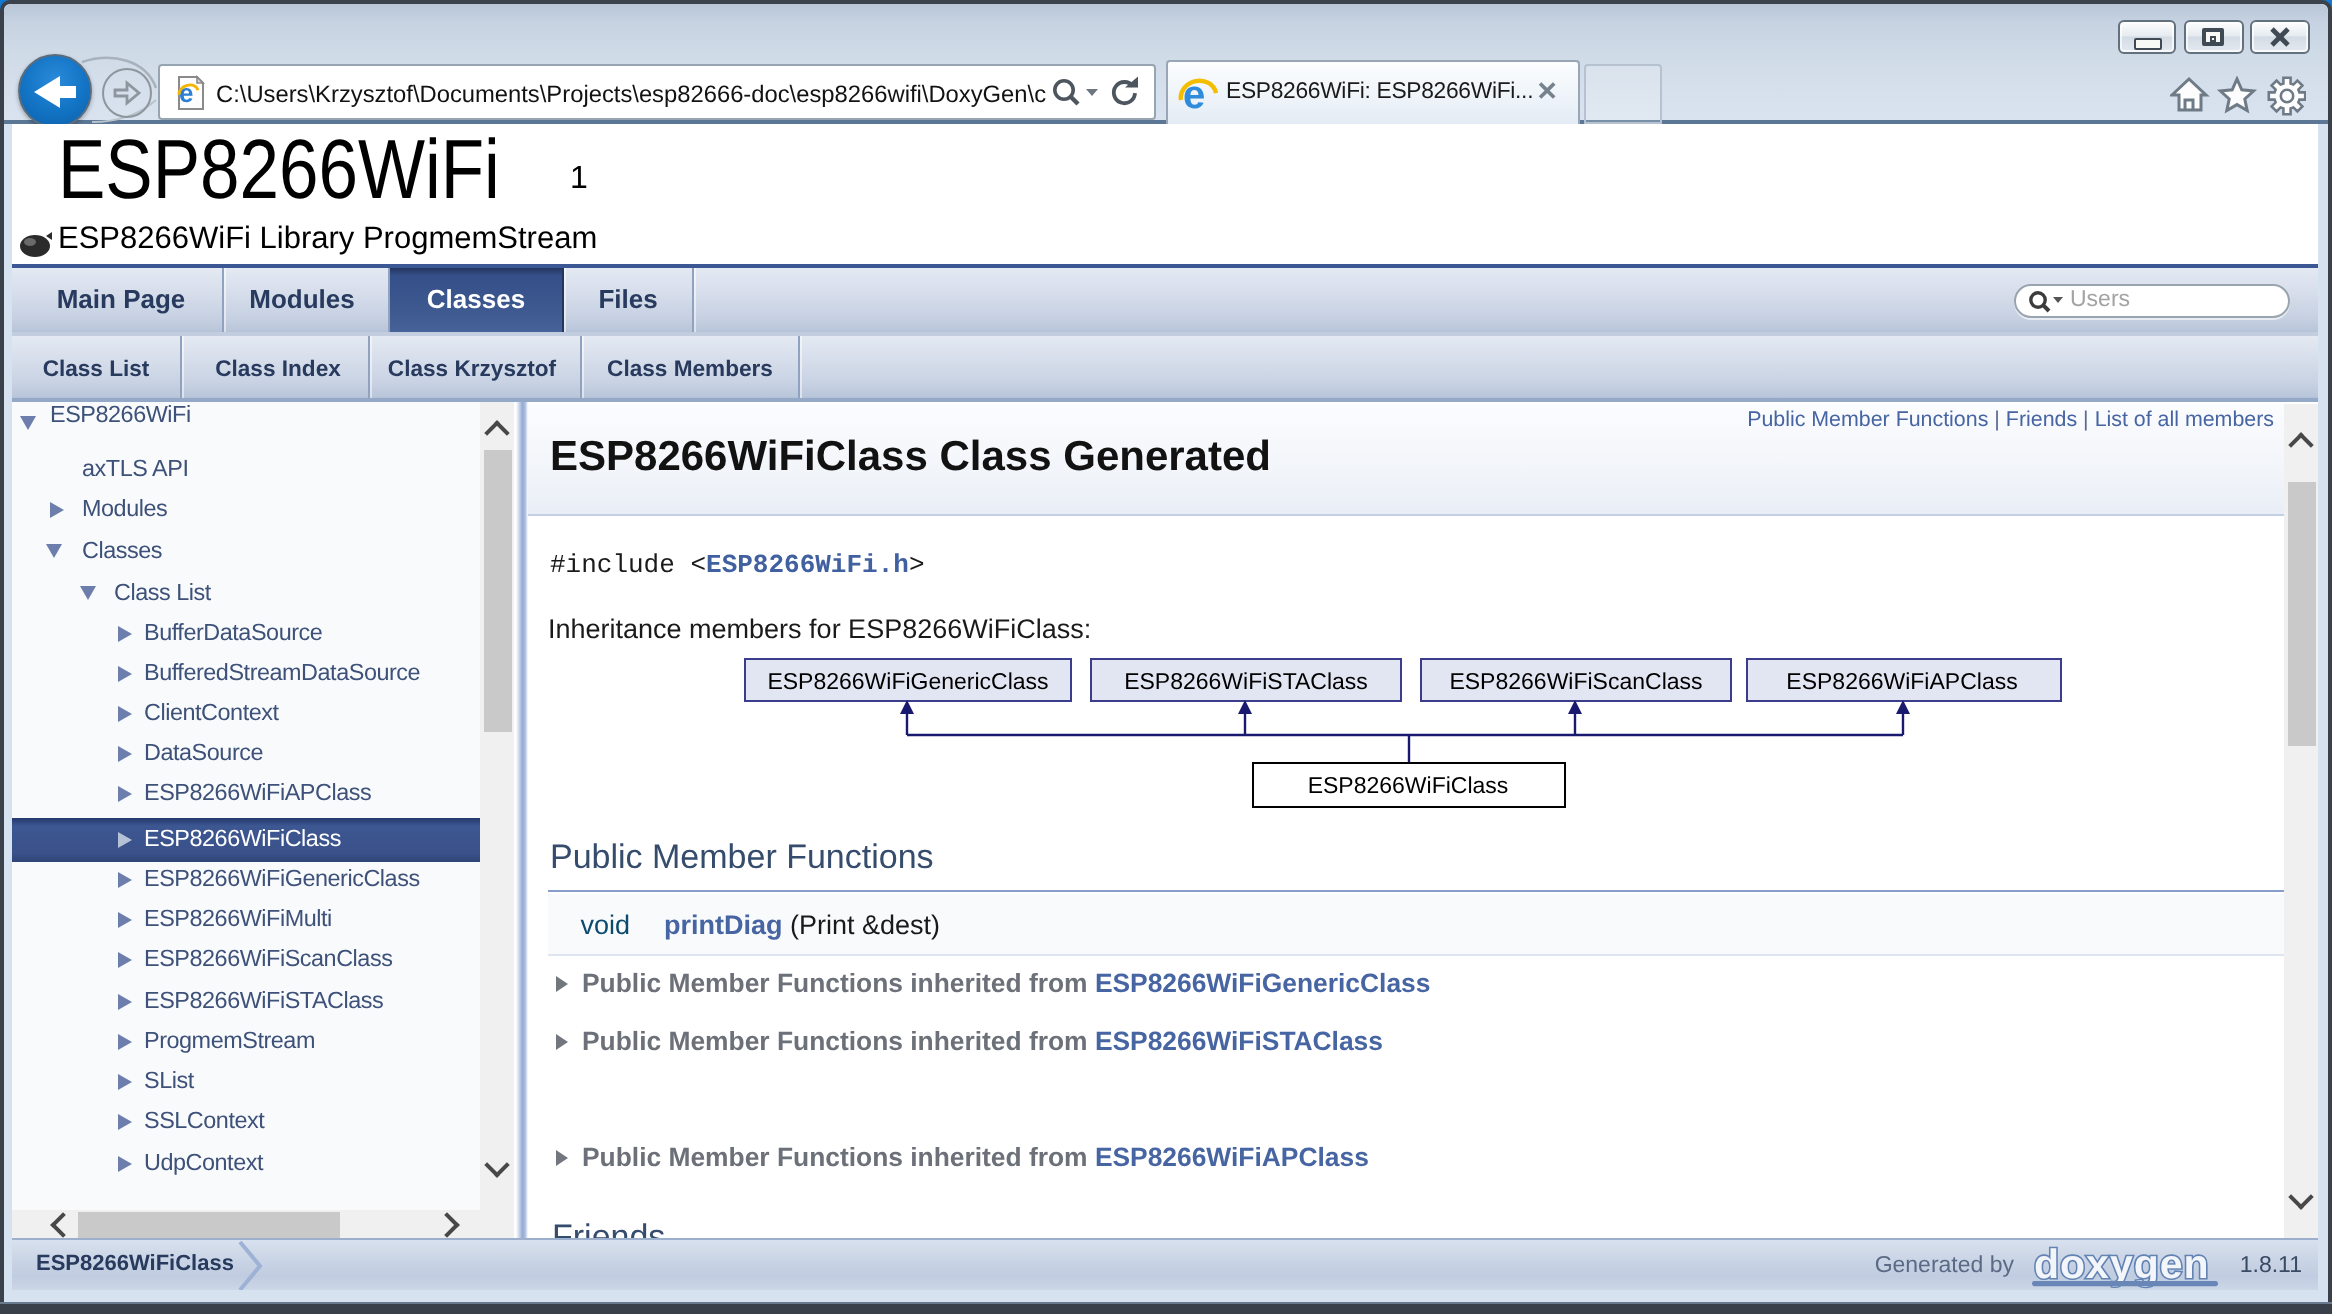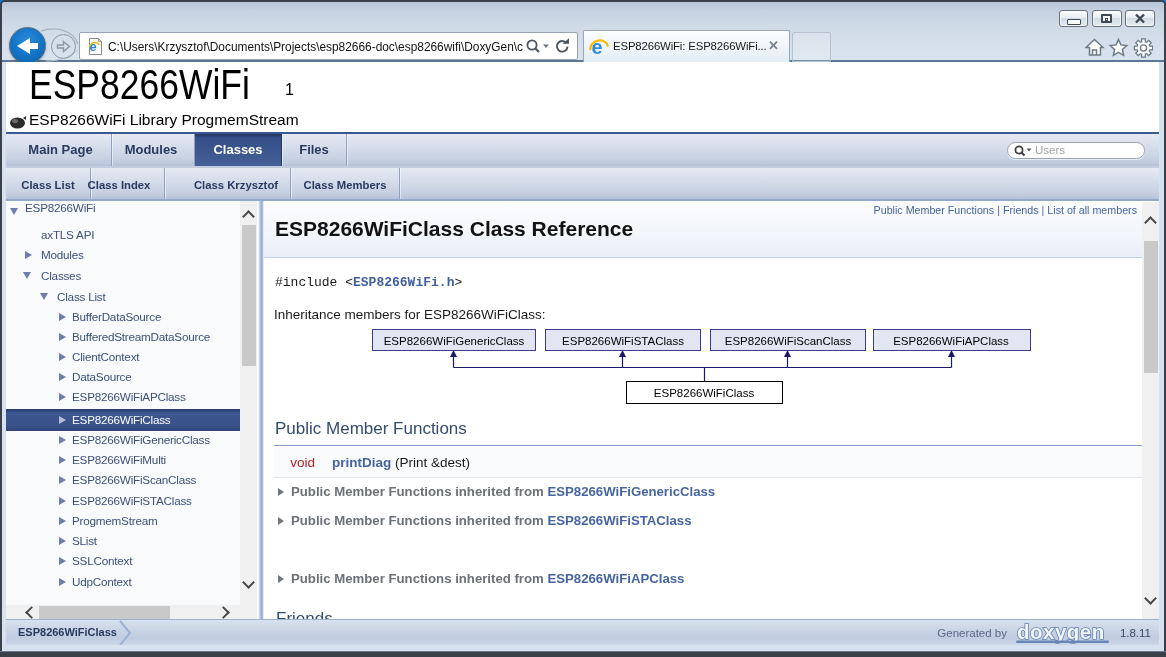--- a/index.html
+++ b/index.html
@@ -173,21 +173,21 @@
         <svg style="position:absolute;left:5px;top:1px" width="24" height="14">
           <circle cx="6" cy="6" r="3.6" fill="none" stroke="#3c3c3c" stroke-width="1.7"></circle>
           <line x1="8.7" y1="8.7" x2="11.5" y2="11.5" stroke="#3c3c3c" stroke-width="2"></line>
           <path d="M13.5,4.5 l2.5,3 2.5,-3 z" fill="#555"></path>
         </svg>
         <div id="searchtxt">Users</div>
       </div>
     </div>
     <div class="tabrow" id="tabs2">
       <div class="tab2" style="left:0;width:84px">Class List</div>
-      <div class="tab2" style="left:68px;width:90px">Class Index</div>
+      <div class="tab2" style="left:88px;width:90px">Class Index</div>
       <div class="tab2" style="left:176px;width:108px">Class Krzysztof</div>
       <div class="tab2" style="left:285px;width:108px">Class Members</div>
     </div>
     <div id="tabsbot"></div>
     <div id="sidenav">
       <div id="selrow"></div>
       <div class="tri-d" style="left:4px;top:7px"></div>
         <div class="ti" style="left:19px;top:5">ESP8266WiFi</div>
       <div class="ti" style="left:35px;top:27px">axTLS API</div>
       <div class="tri-r" style="left:19px;top:50px"></div>
@@ -232,21 +232,21 @@
     </div>
     <div id="treehsb">
       <div class="sbthumb"></div>
       <div class="chev" style="left:21px;top:3px;transform:rotate(-45deg)"></div>
       <div class="chev" style="left:213px;top:3px;transform:rotate(135deg)"></div>
     </div>
     <div id="split"></div>
     <div id="doccontent">
       <div id="dochdr"></div>
       <div id="summary"><a>Public Member Functions</a> <span style="color:#5b6a92">|</span> <a>Friends</a> <span style="color:#5b6a92">|</span> <a>List of all members</a></div>
-      <div id="doctitle">ESP8266WiFiClass Class Reference</div>
+      <div id="doctitle">ESP8266WiFiClass Class Generated</div>
       <div id="inc">#include &lt;<a>ESP8266WiFi.h</a>&gt;</div>
       <div id="inhtext">Inheritance members for ESP8266WiFiClass:</div>
       <svg id="diagram" style="position:absolute;left:100px;top:124px" width="680" height="85">
         <g fill="#e2e6f2" stroke="#3c3c8c" stroke-width="1">
           <rect x="8.5" y="4.5" width="163" height="21"></rect>
           <rect x="181.5" y="4.5" width="155" height="21"></rect>
           <rect x="346.5" y="4.5" width="155" height="21"></rect>
           <rect x="509.5" y="4.5" width="157" height="21"></rect>
         </g>
         <rect x="262.5" y="56.5" width="156" height="22" fill="#fff" stroke="#000"></rect>
@@ -263,21 +263,21 @@
           <text x="90" y="19.5">ESP8266WiFiGenericClass</text>
           <text x="259" y="19.5">ESP8266WiFiSTAClass</text>
           <text x="424" y="19.5">ESP8266WiFiScanClass</text>
           <text x="587" y="19.5">ESP8266WiFiAPClass</text>
           <text x="340" y="71.5">ESP8266WiFiClass</text>
         </g>
       </svg>
       <div id="pmf">Public Member Functions</div>
       <div id="pmfline"></div>
       <div id="memrow"></div>
-      <div style="position:absolute;left:0;top:254px;width:51px;text-align:right;font-size:13.5px;color:#b91c1c">void</div>
+      <div style="position:absolute;left:0;top:254px;width:51px;text-align:right;font-size:13.5px;color:#0c4a6e">void</div>
       <div style="position:absolute;left:68px;top:254px;font-size:13.5px;color:#1a1a1a"><b style="color:#4665a2">printDiag</b> (Print &amp;dest)</div>
       <div class="inh" style="top:283px"><span class="arr"></span>Public Member Functions inherited from <a>ESP8266WiFiGenericClass</a></div>
       <div class="inh" style="top:312px"><span class="arr"></span>Public Member Functions inherited from <a>ESP8266WiFiSTAClass</a></div>
       <div class="inh" style="top:370px"><span class="arr"></span>Public Member Functions inherited from <a>ESP8266WiFiAPClass</a></div>
       <div id="friends">Friends</div>
     </div>
     <div id="docsb">
       <div class="sbthumb"></div>
       <div class="chev" style="left:4px;top:16px;transform:rotate(45deg)"></div>
       <div class="chev" style="left:4px;top:392px;transform:rotate(225deg)"></div>

